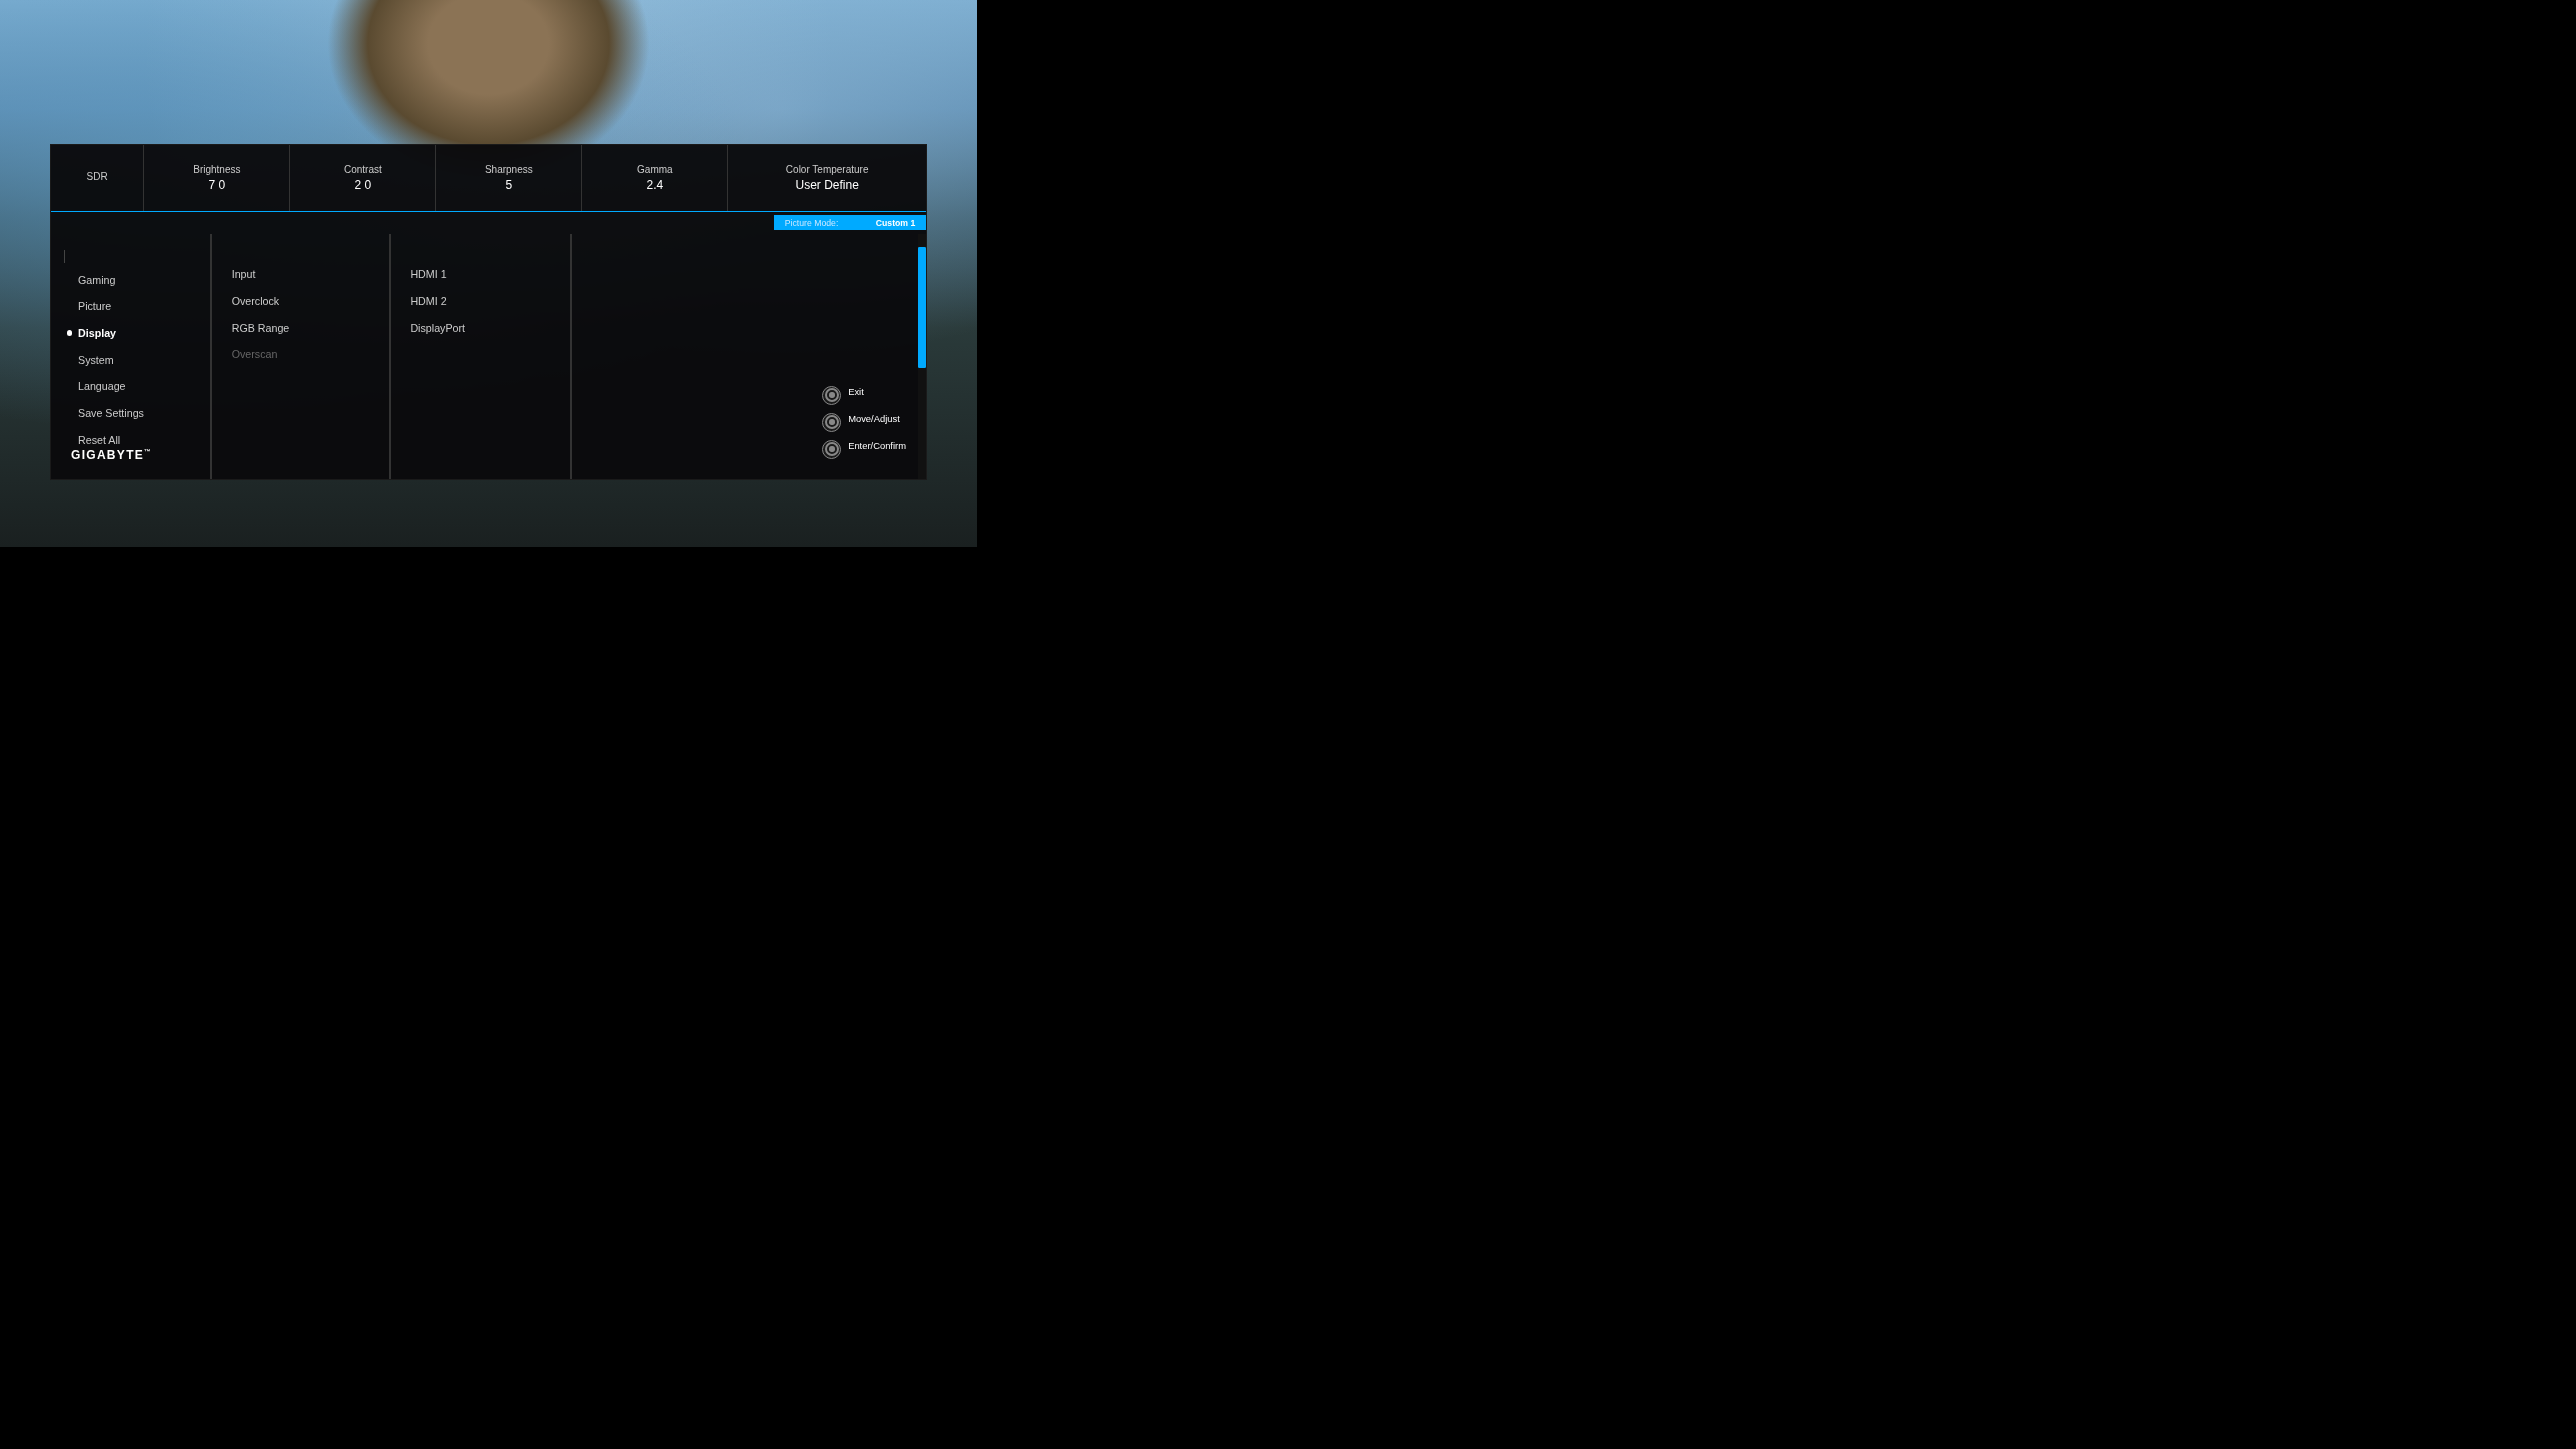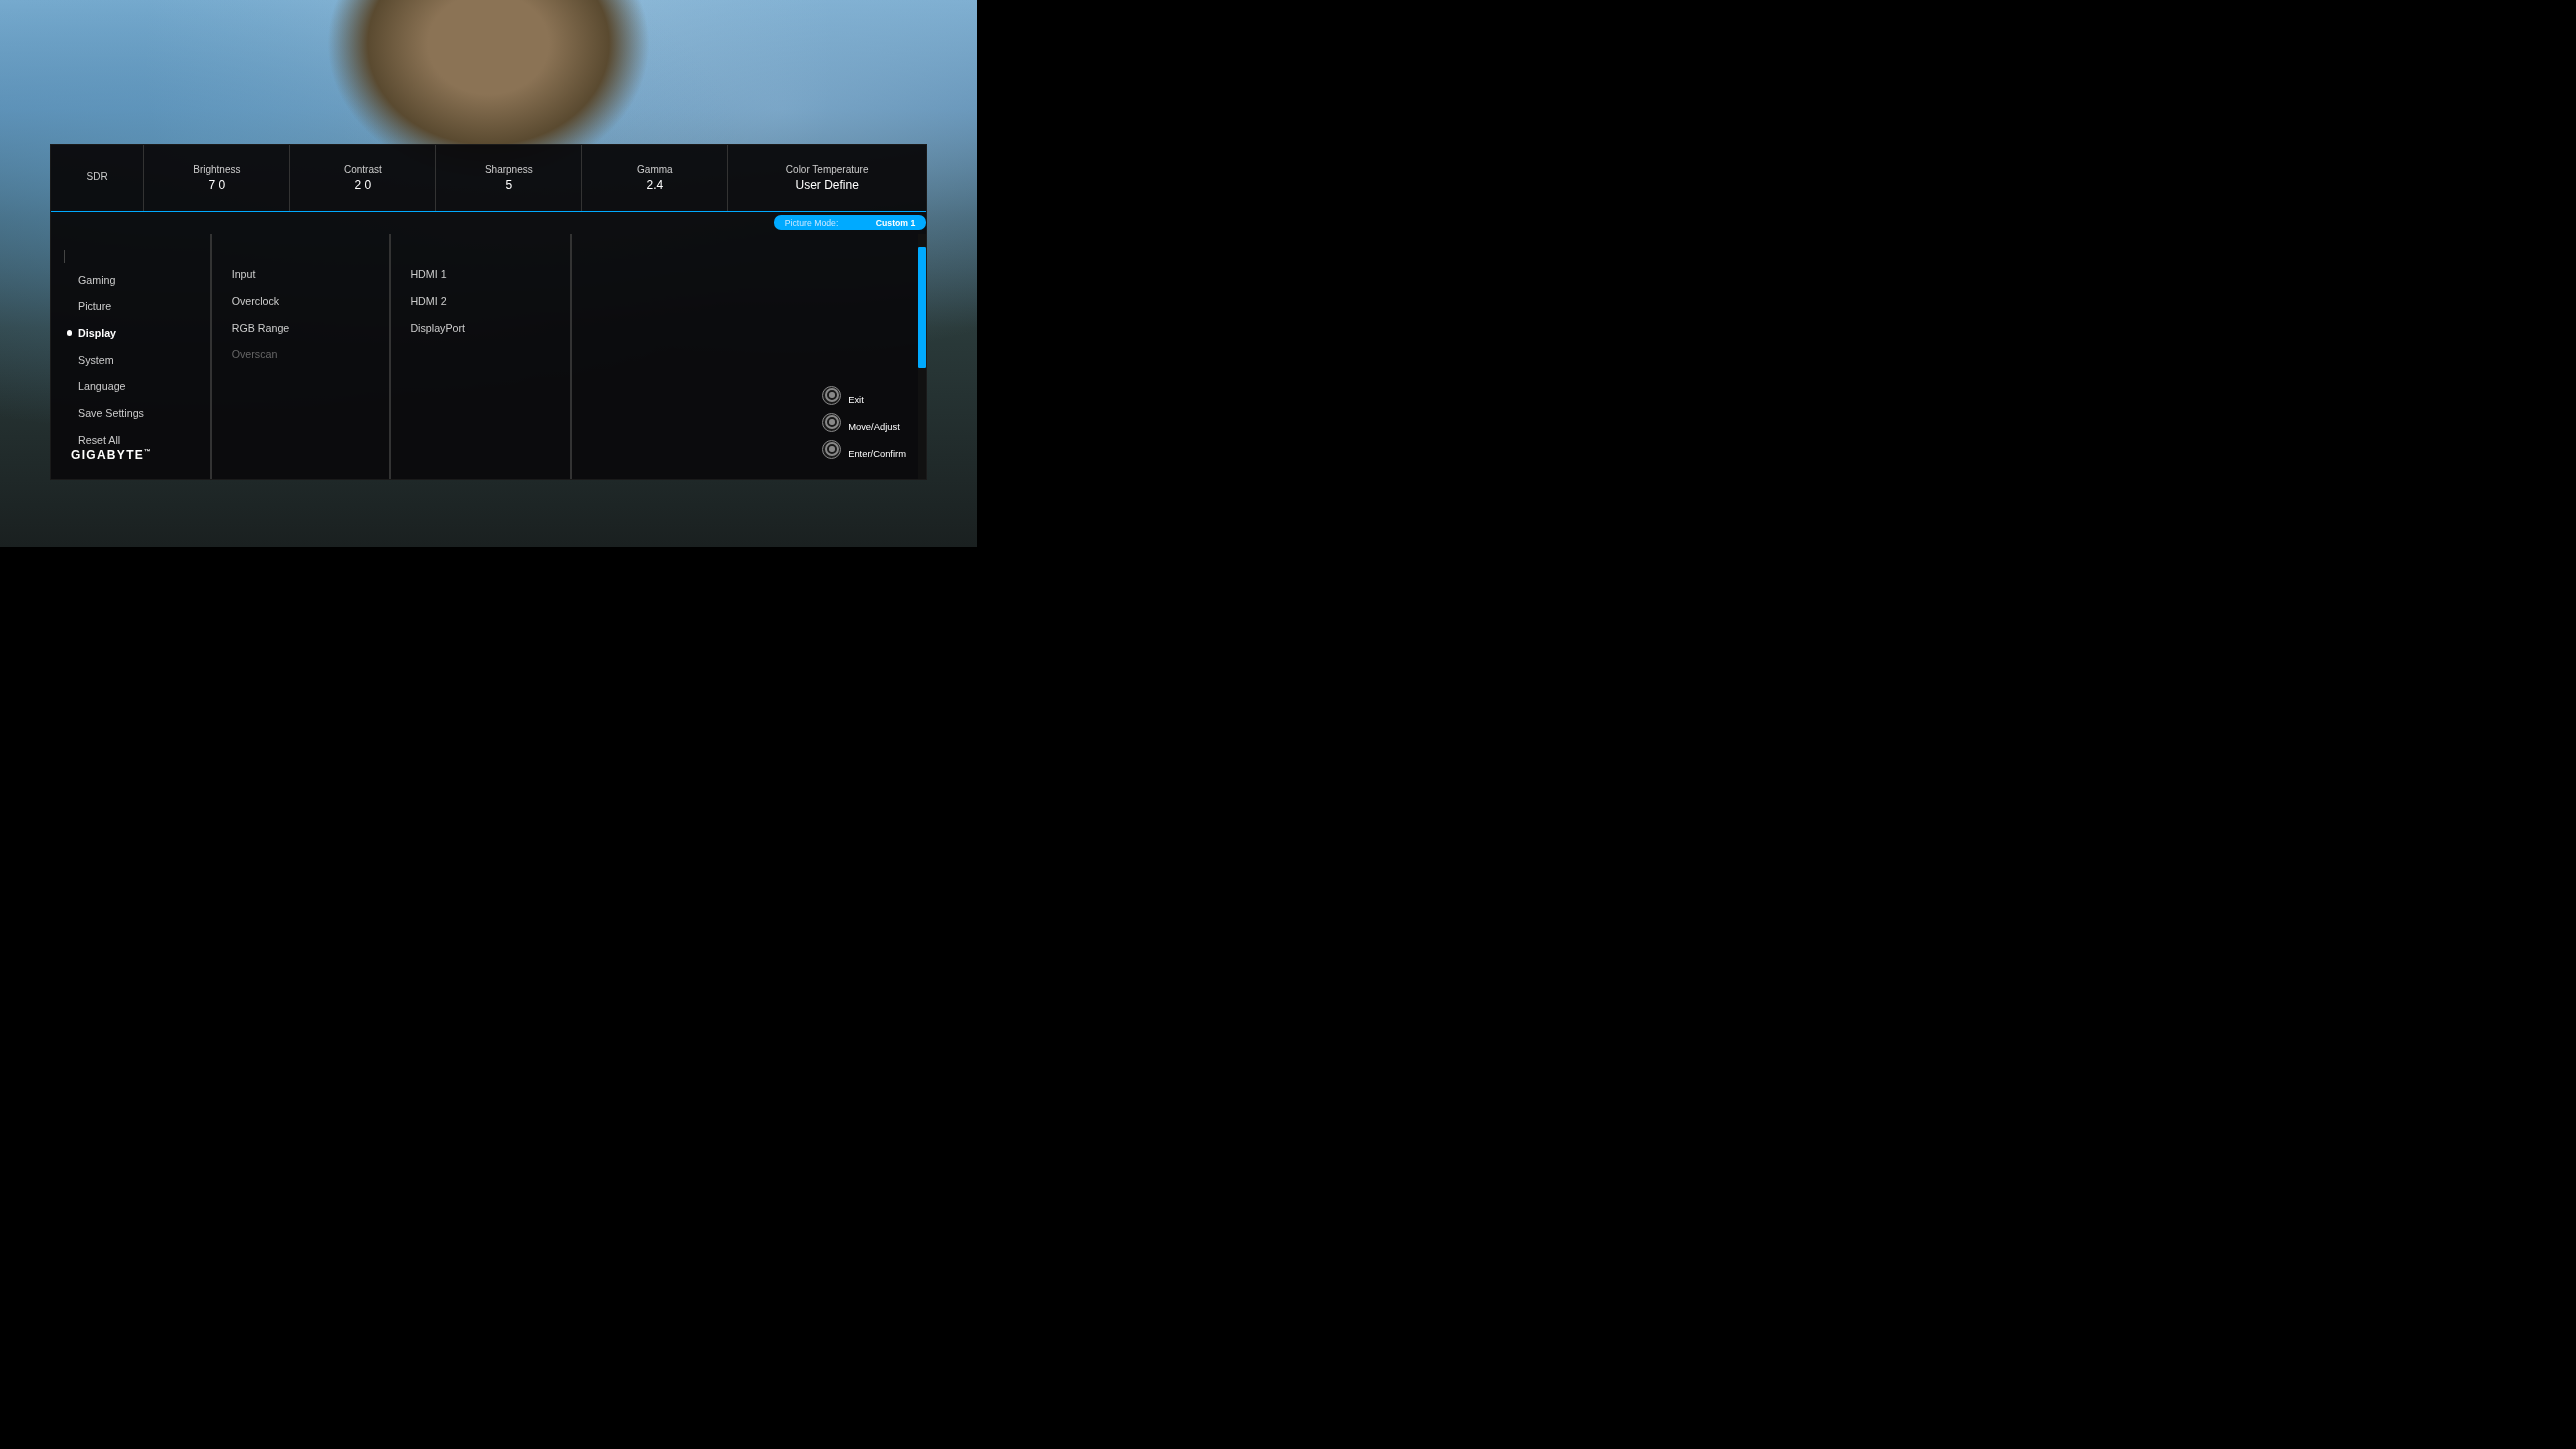--- a/index.html
+++ b/index.html
@@ -101,21 +101,20 @@
       position: relative;
     }
 
     .picture-mode-label {
       background: #00aaff;
       color: white;
       padding: 2.7px 10.7px;
       font-size: 8.7px;
       display: flex;
       gap: 5.4px;
-      border-radius: 7px;
     }
 
     .picture-mode-label .pm-text {
       color: #cce8ff;
     }
 
     .picture-mode-label .pm-value {
       color: white;
       font-weight: bold;
       padding-left: 32px;
@@ -249,21 +248,21 @@
       bottom: 20px;
       right: 20px;
       display: flex;
       flex-direction: column;
       gap: 8px;
       align-items: flex-start;
     }
 
     .control-item {
       display: flex;
-      align-items: flex-end;
+      align-items: flex-start;
       gap: 6.7px;
       color: white;
       font-size: 9.4px;
     }
 
     .control-icon {
       width: 19px;
       height: 19px;
       border-radius: 50%;
       border: 1.3px solid #888;

